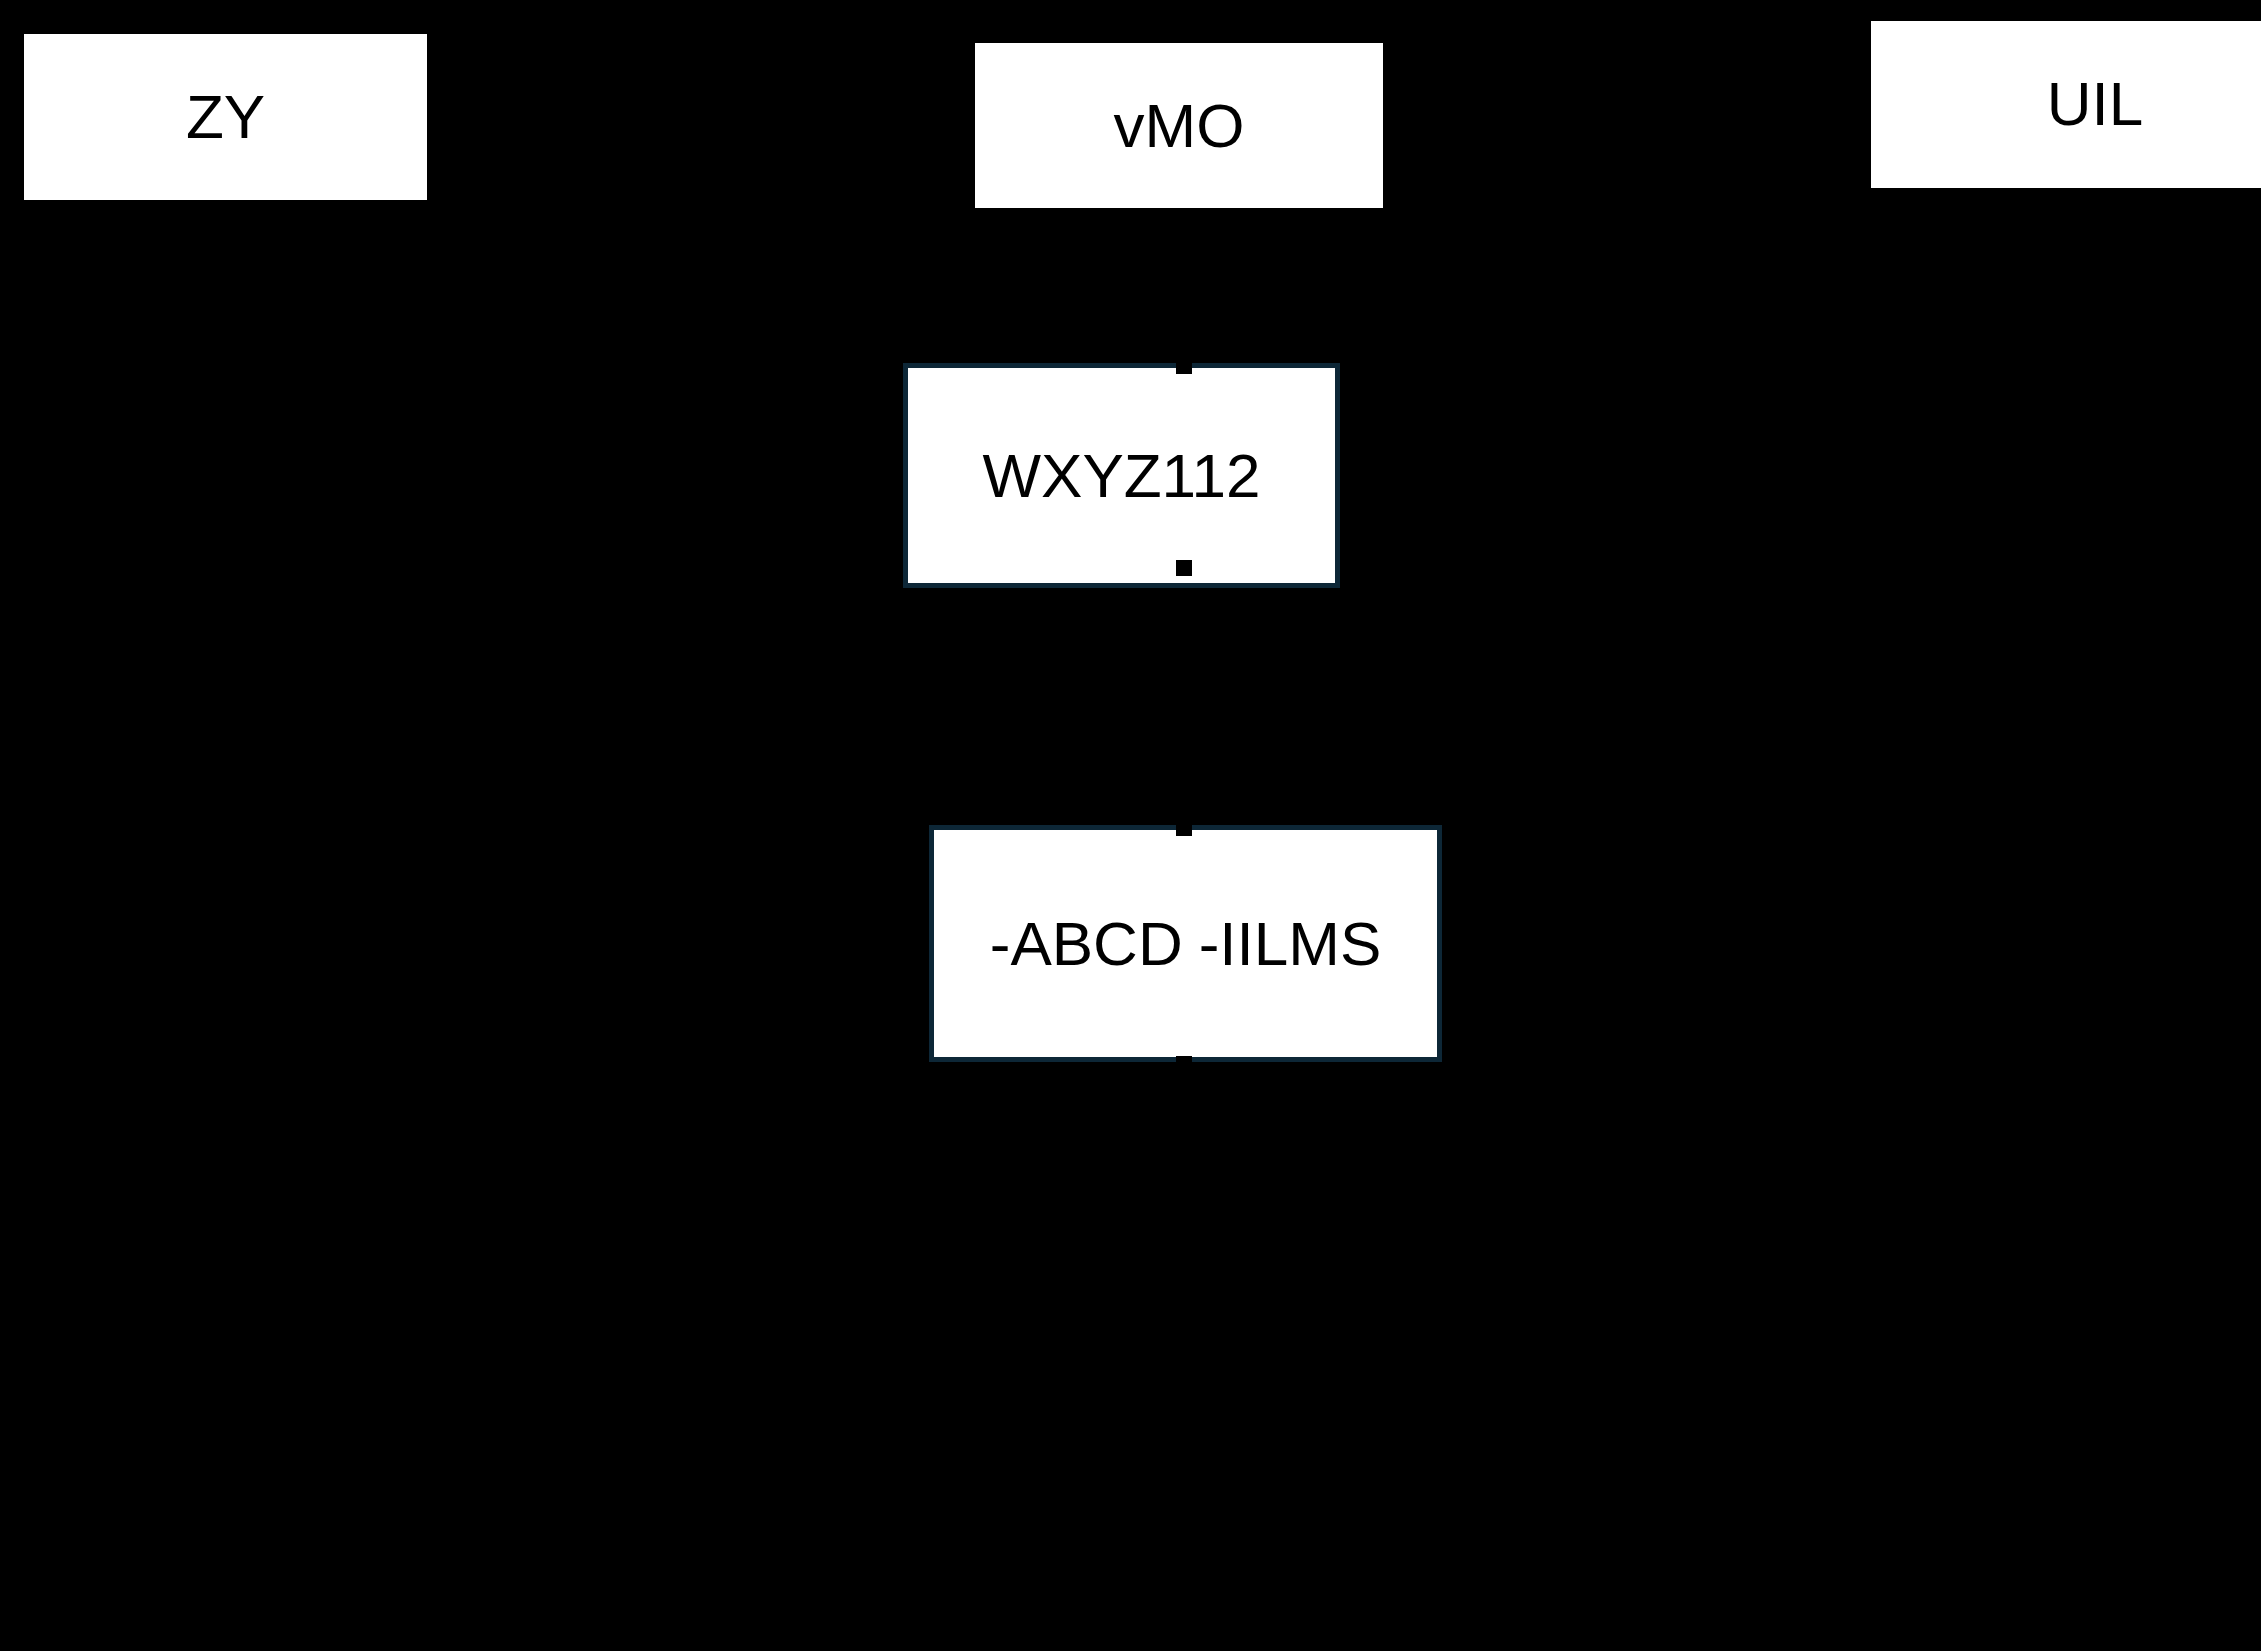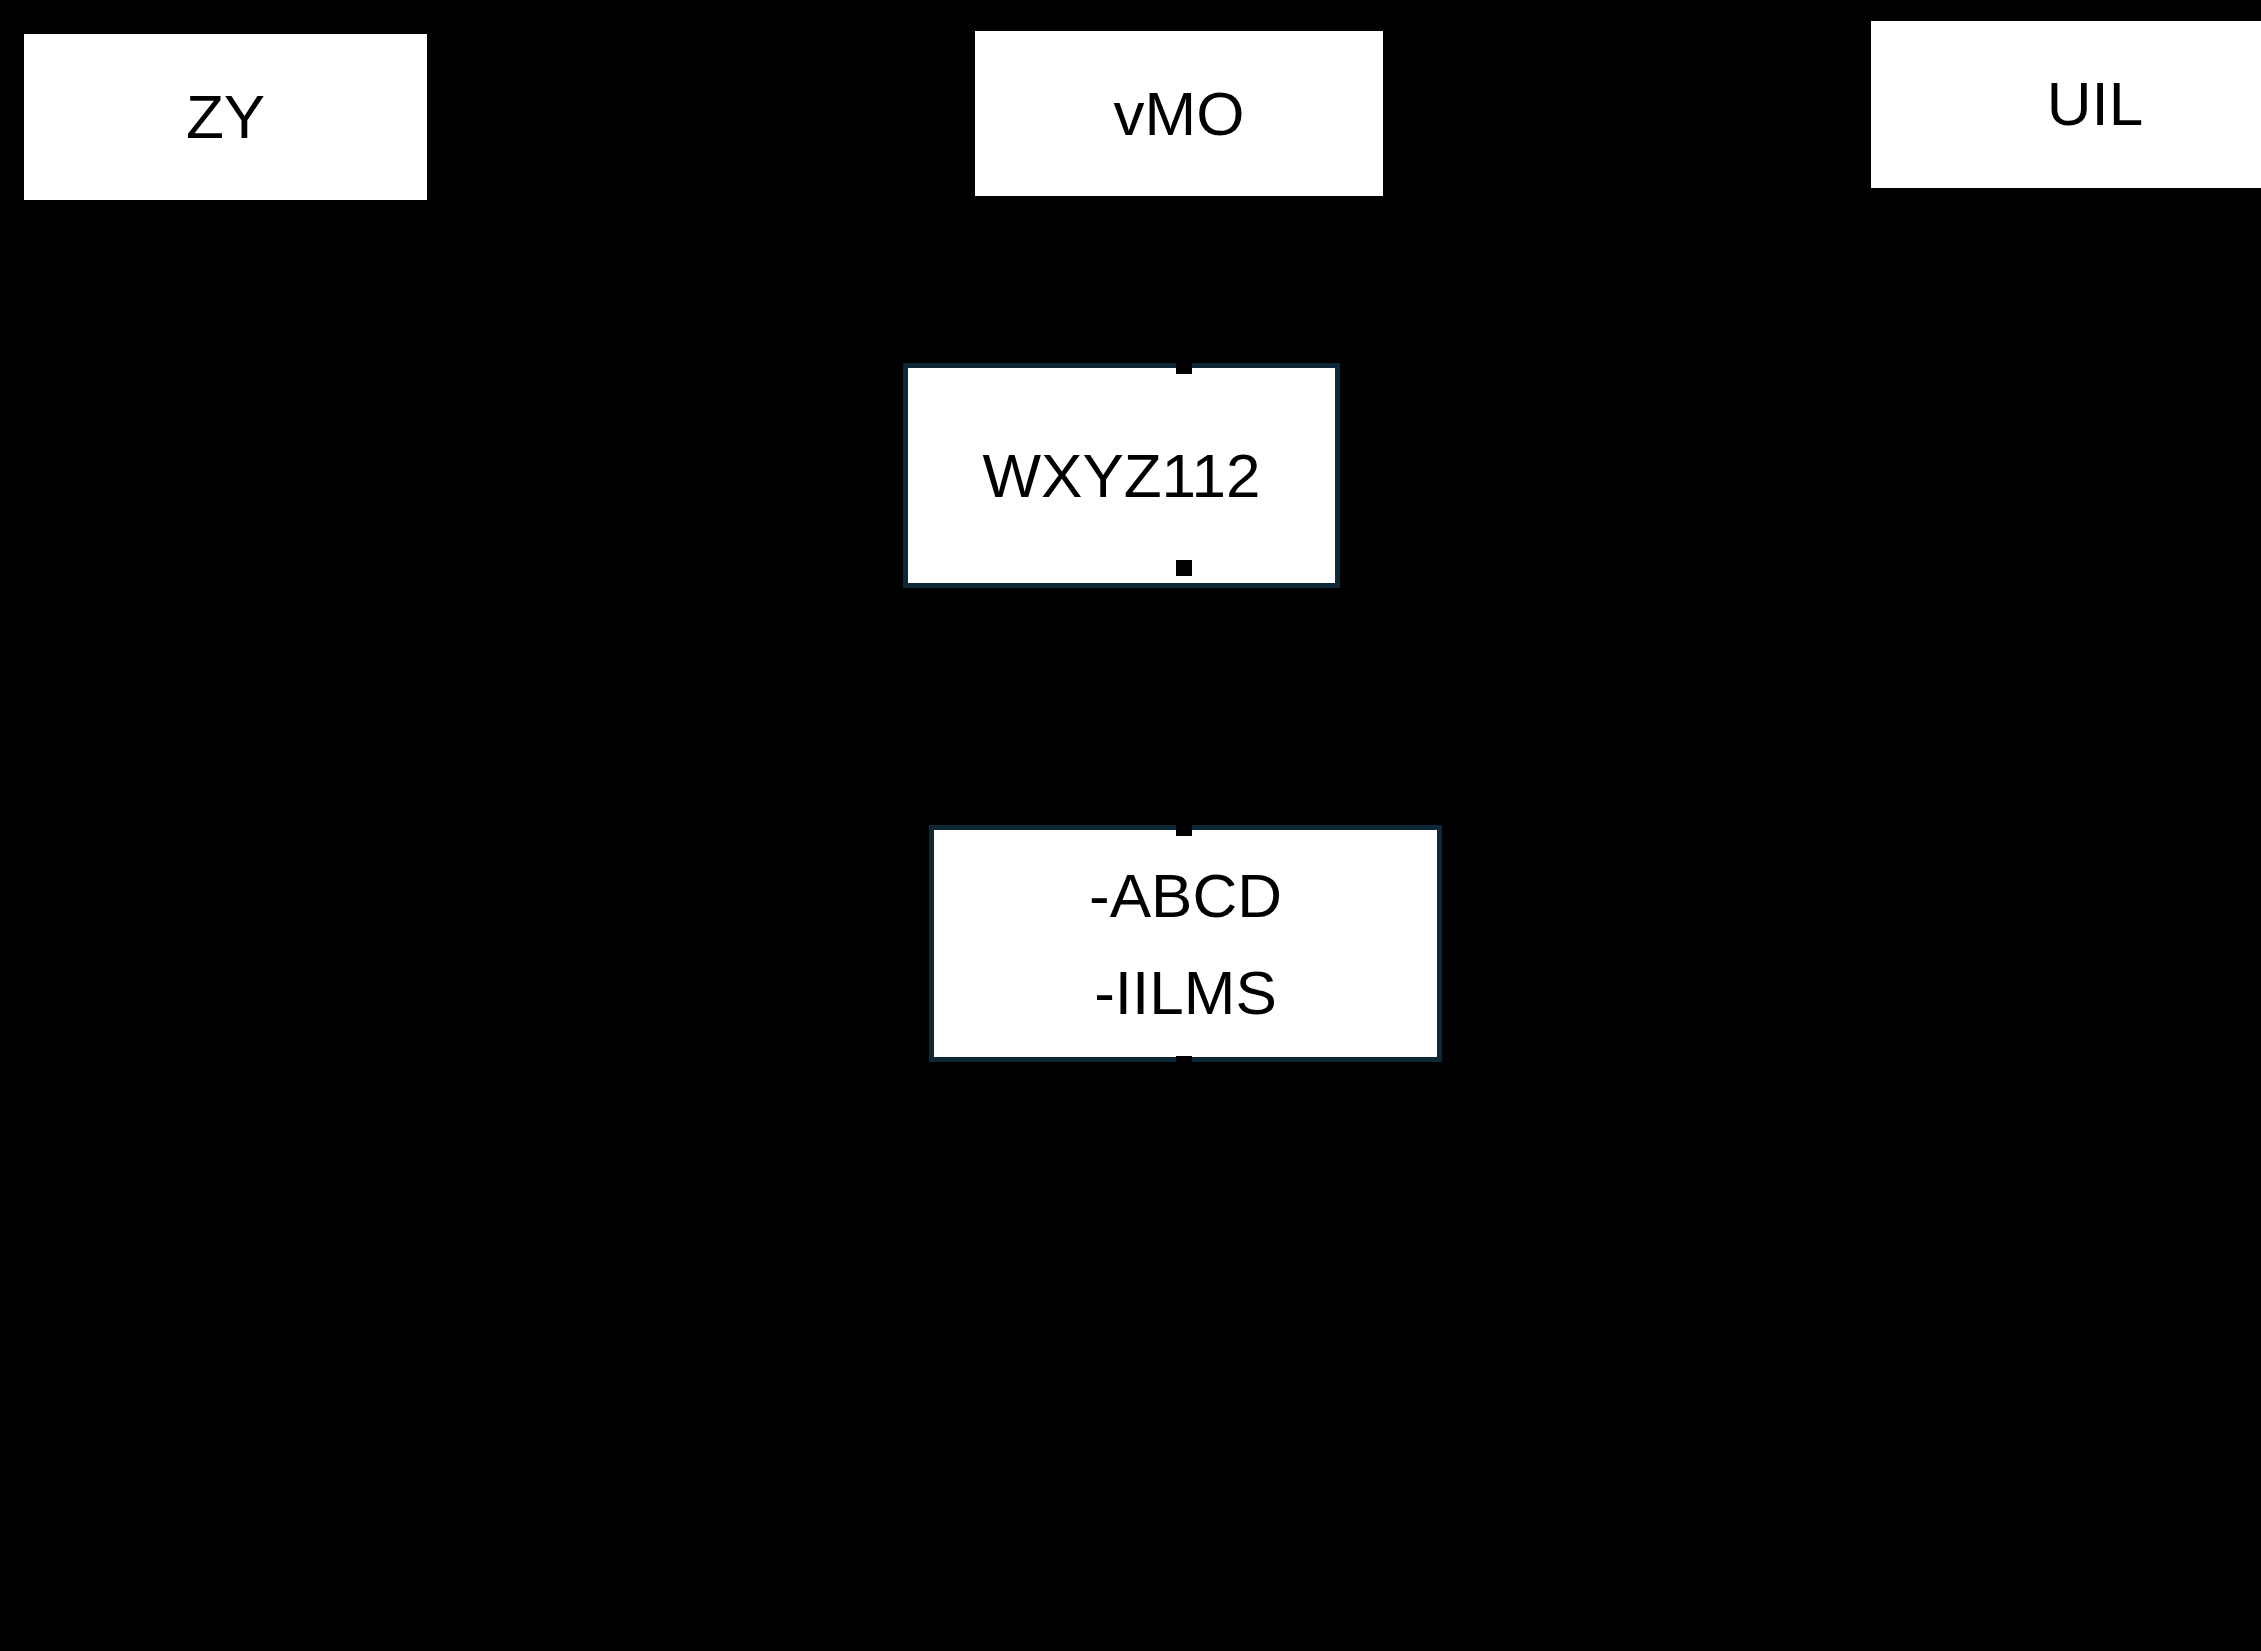--- a/index.html
+++ b/index.html
@@ -17,24 +17,24 @@
     background:var(--node-fill);
     display:flex;
     align-items:center;
     justify-content:center;
     font-size:62px;
     line-height:1.0;
     color:var(--text-color);
     white-space:nowrap;
   }
   .node.bordered{border:5.7px solid var(--node-border-color)}
-  .node.multiline{flex-direction:column;line-height:81px;text-align:right}
+  .node.multiline{flex-direction:row;line-height:81px;text-align:right}
   
   .node-zy  {left:8px;  top:18px; width:403px;height:166px}
-  .node-vmo {left:959px;top:15px; width:408px;height:165px}
+  .node-vmo {left:959px;top:27px; width:408px;height:165px}
   .node-uil {left:1855px;top:4.9px;  width:448px;height:167px}
   
   .node-wxyz112{left:887px;top:347px;width:437px;height:225px}
   .node-abcd   {left:913px;top:809px;width:513px;height:237px}
   
   .stub{position:absolute;left:1160px;width:11.3px;height:9.7px;background:#000}
   .stub-1{top:342px}
   .stub-2{top:544px}
   .stub-3{top:804px}
   .stub-4{top:1040px}

